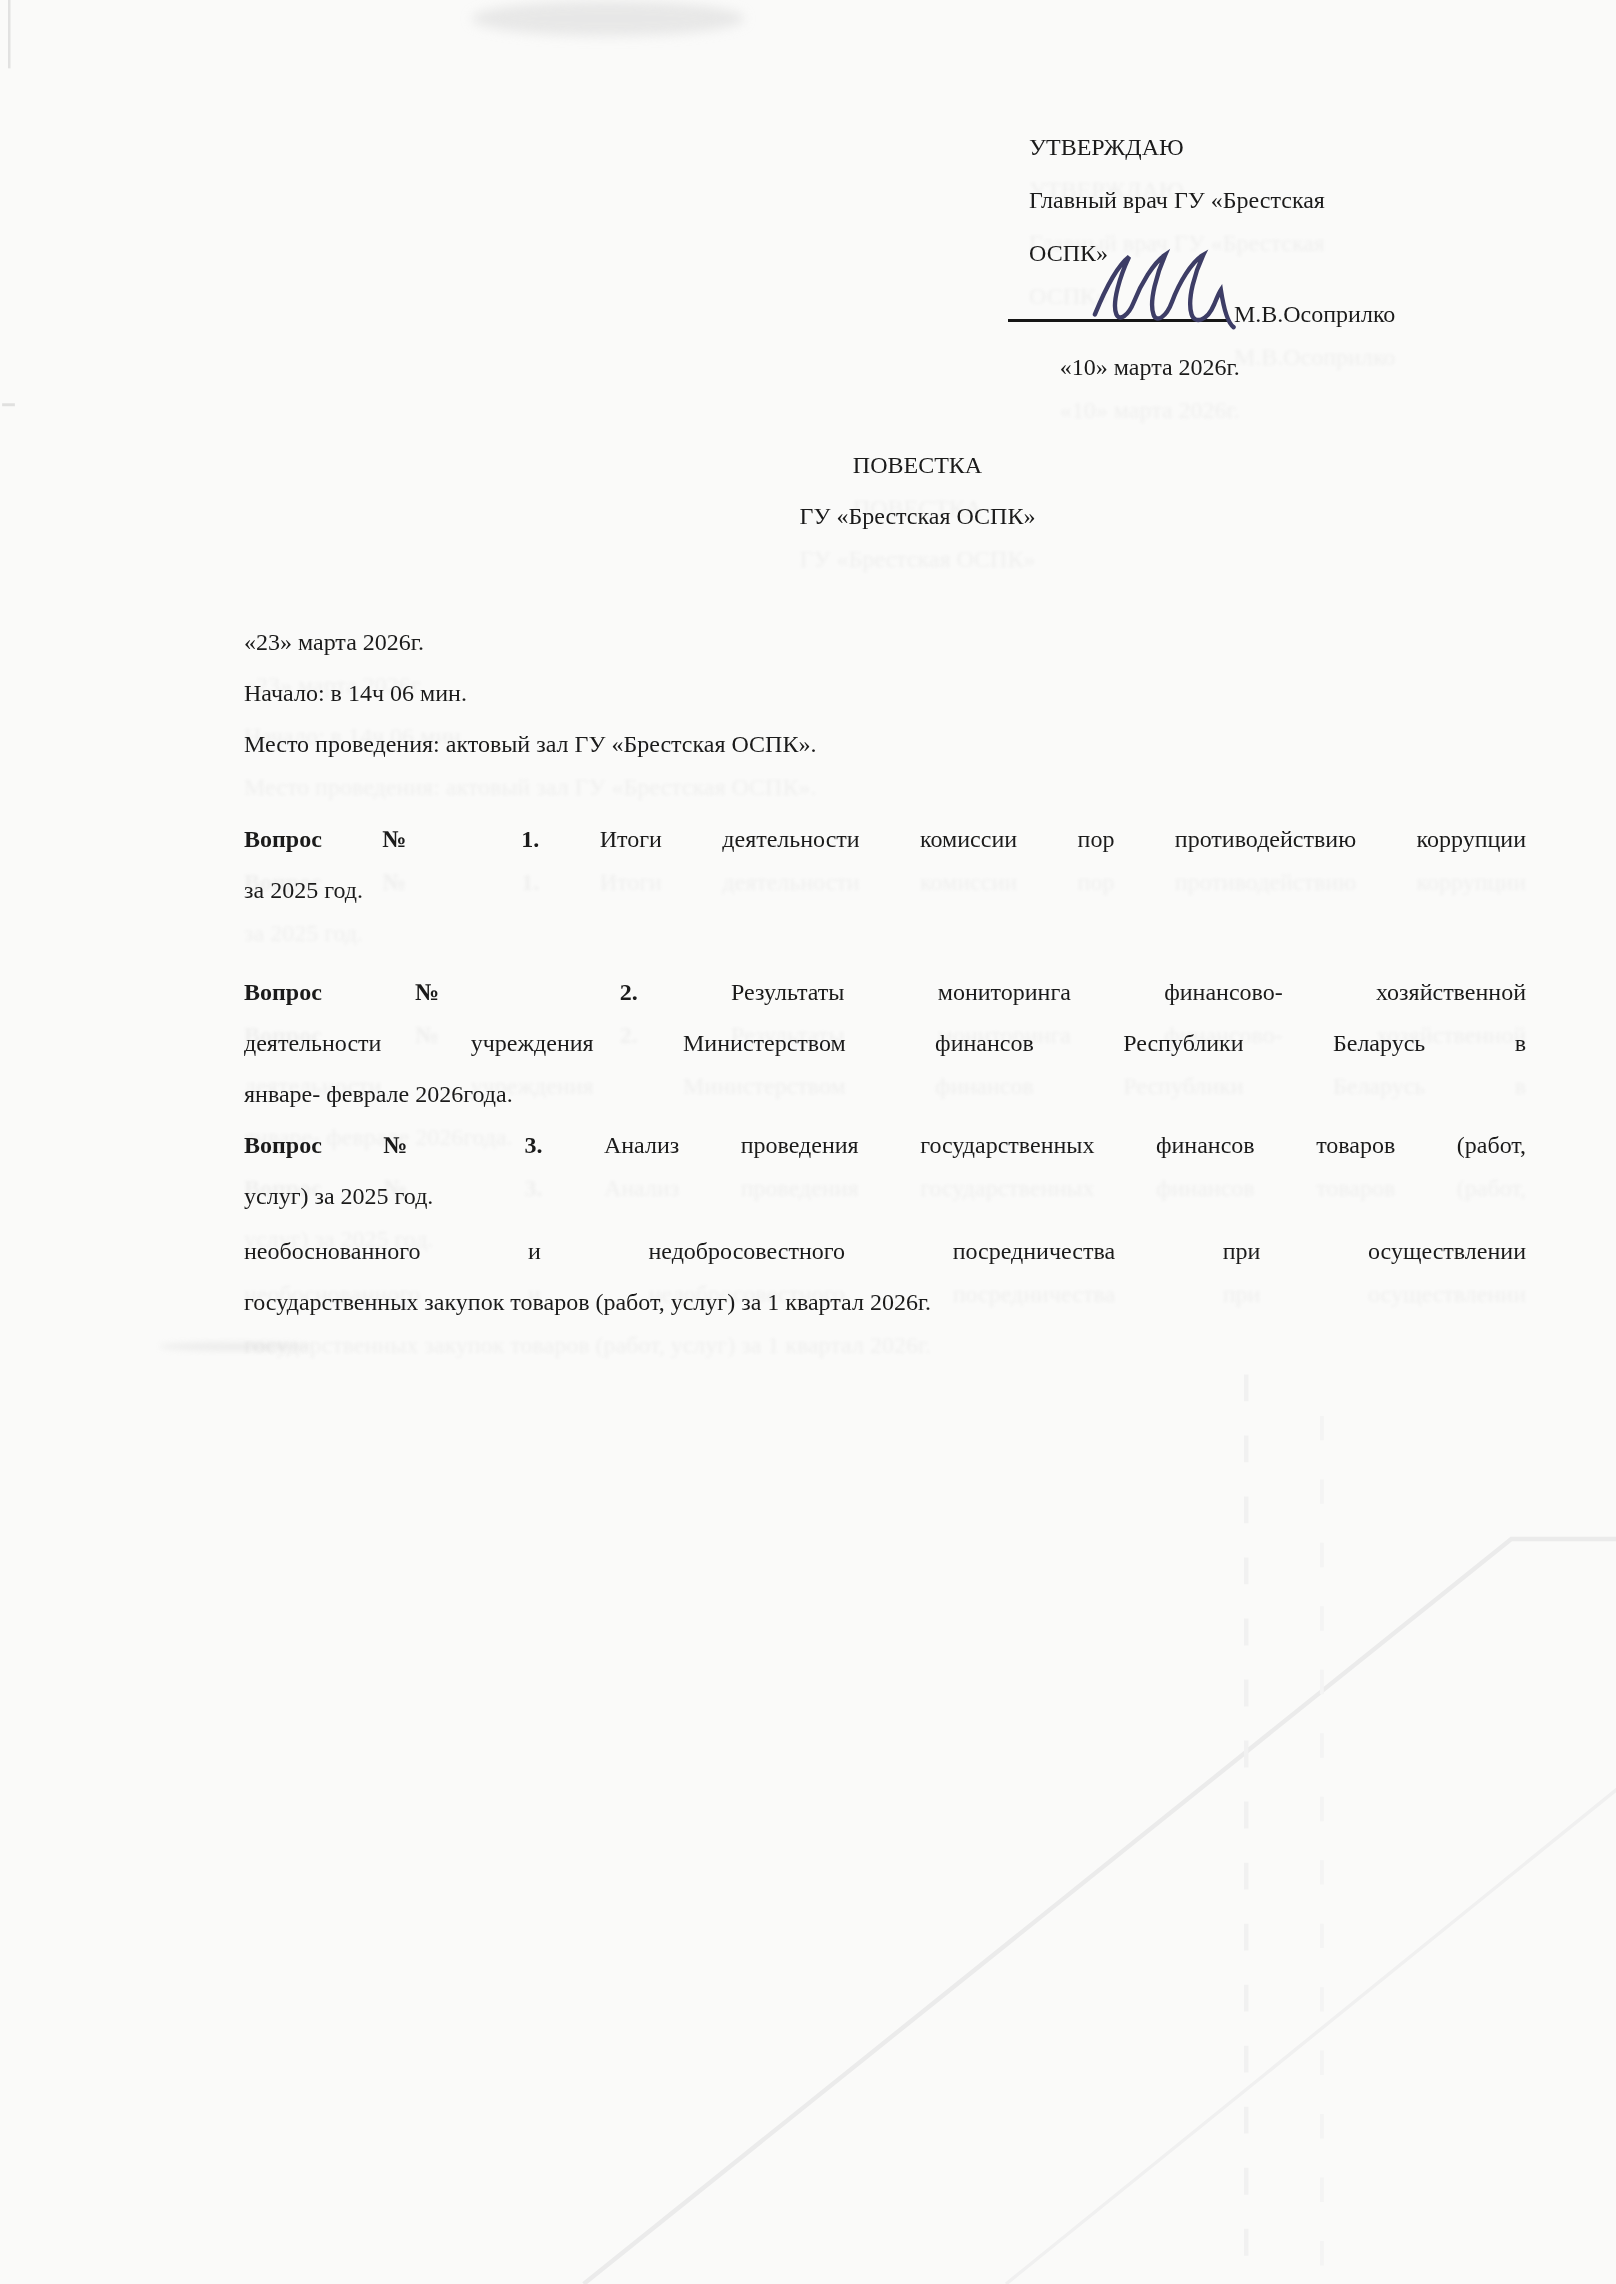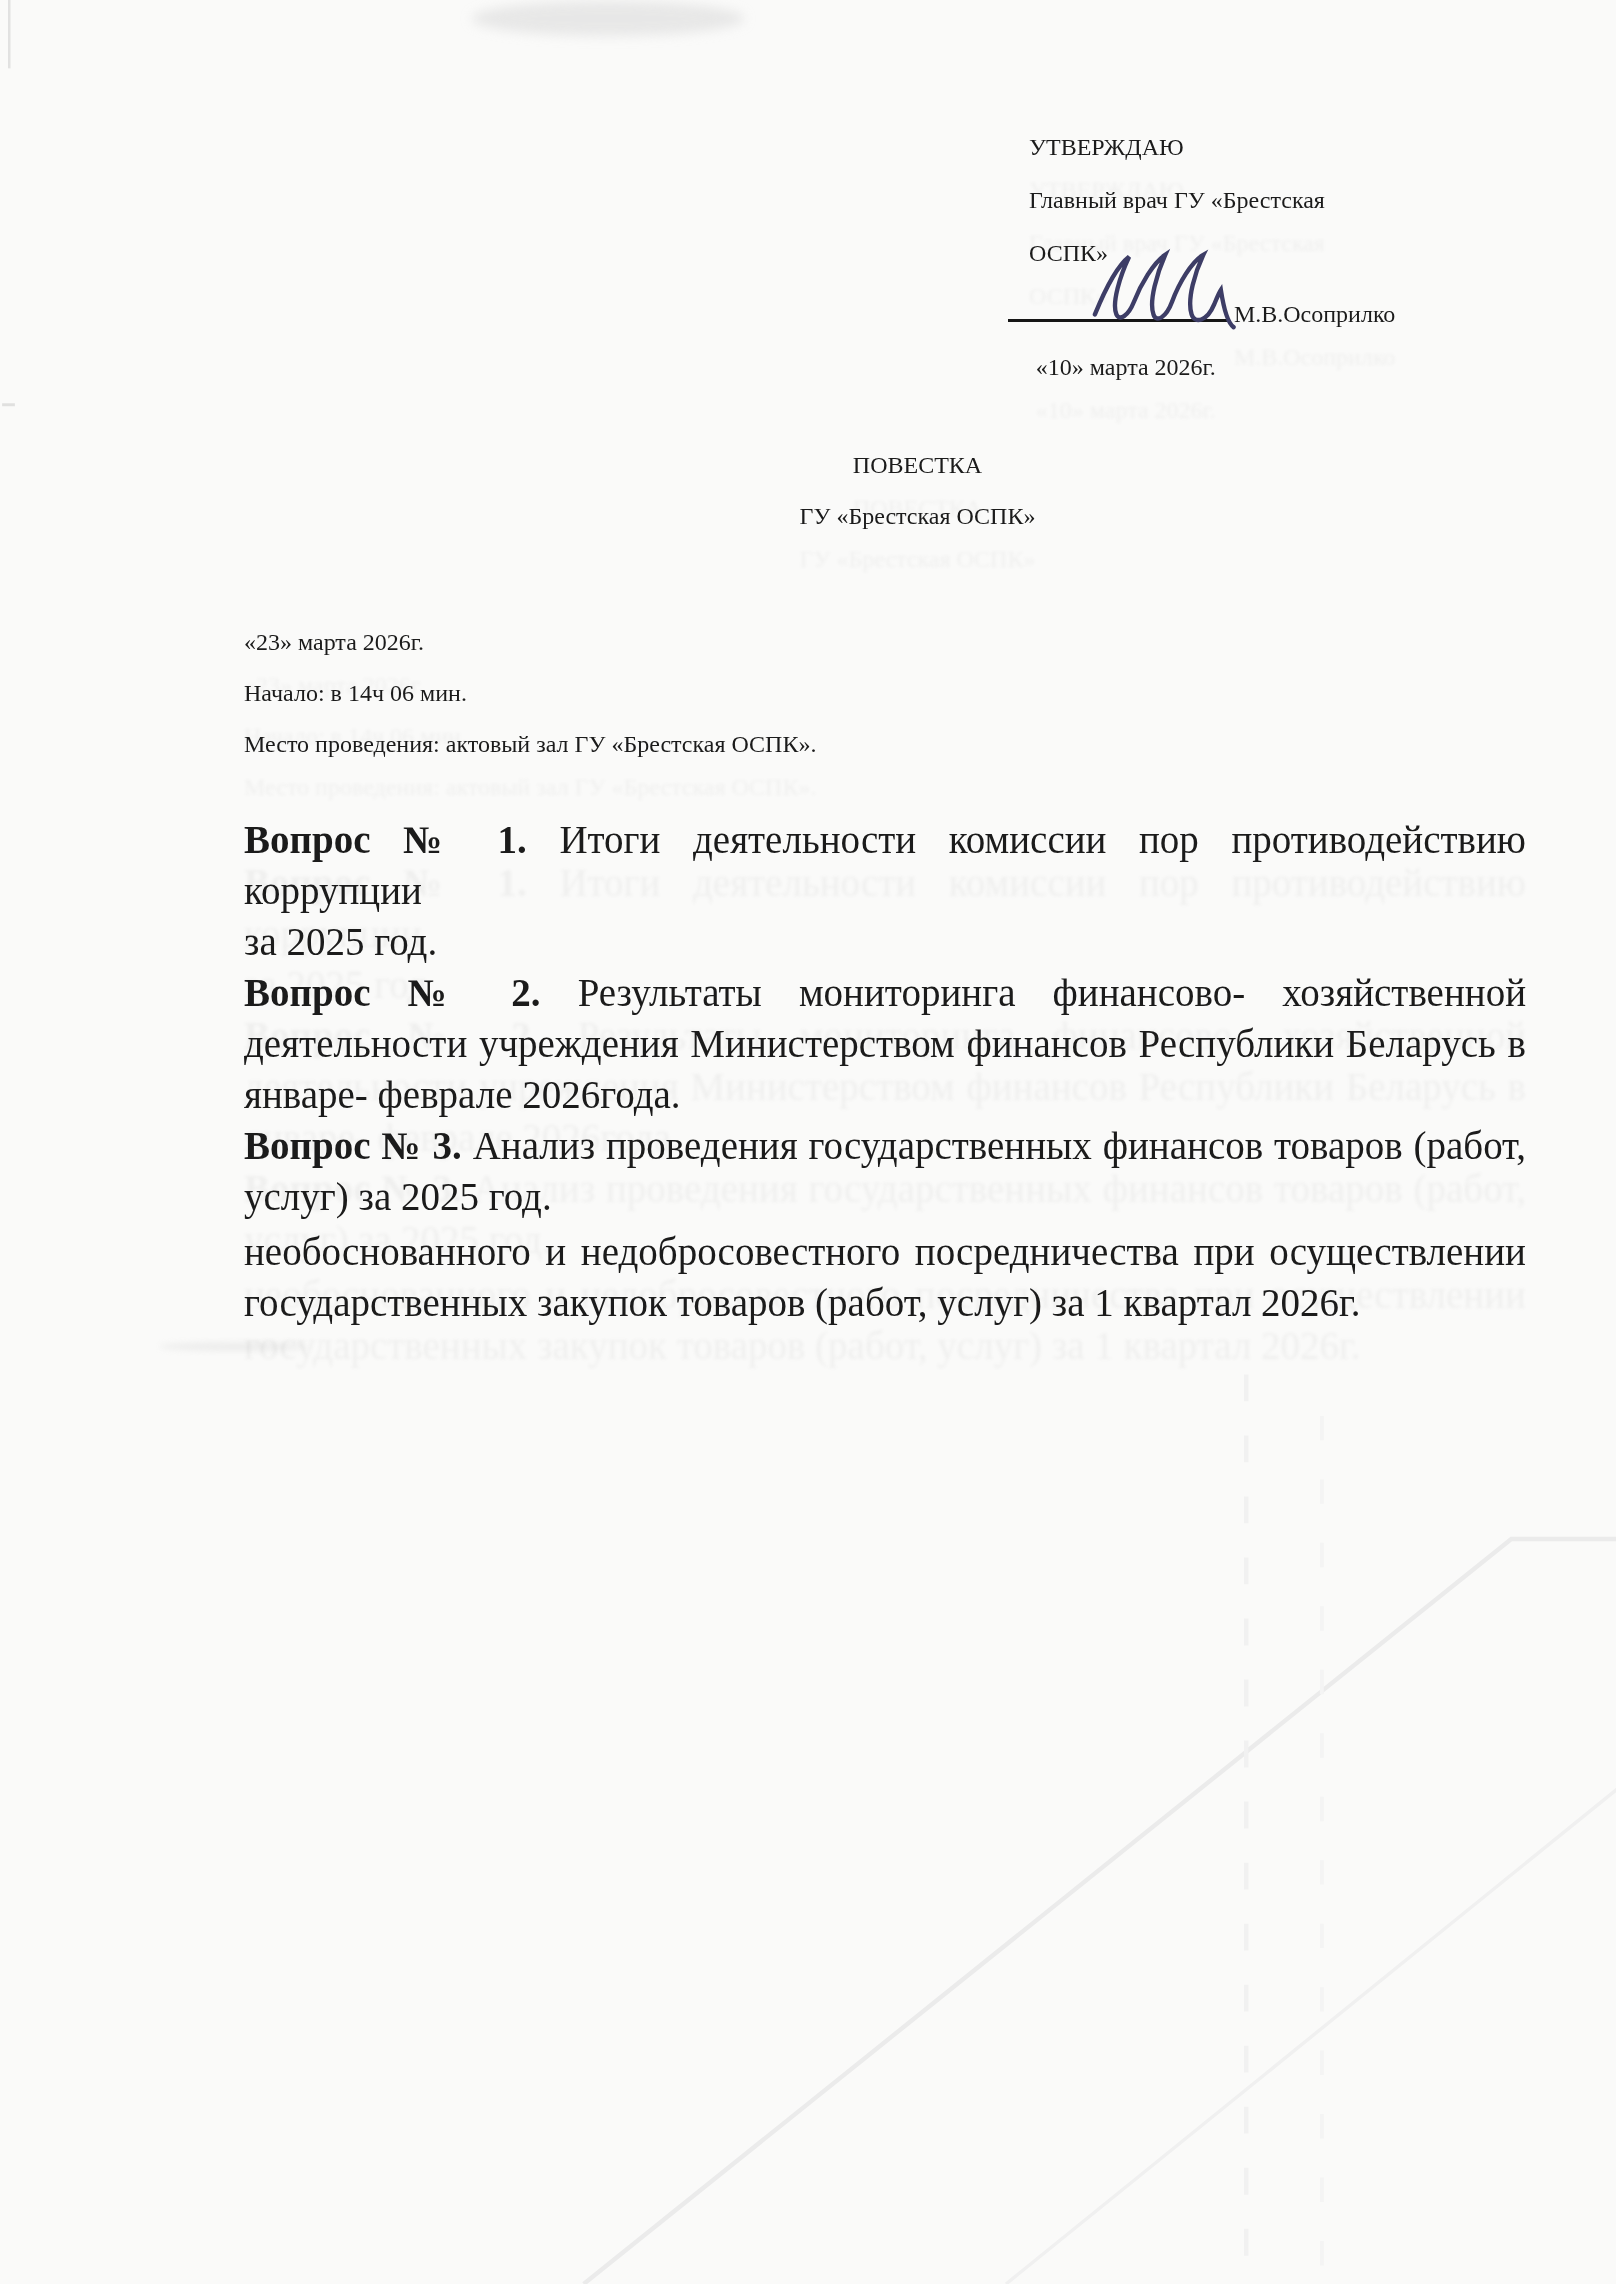--- a/index.html
+++ b/index.html
@@ -23,30 +23,30 @@
   .sig-line {
     display: inline-block;
     width: 222px; height: 39px;
     margin-left: -21px;
     border-bottom: 3.4px solid #161616;
     position: relative;
   }
   .sig-svg { position: absolute; left: 83px; bottom: -13.7px; width: 166px; height: 83px; overflow: visible; }
   .sig-path { fill: none; stroke: var(--color-signature, #3d3d66); stroke-width: 9; stroke-linecap: round; }
   .sig-name { padding-left: 3.9px; }
-  .appr-date { padding-left: 6.8px; }
+  .appr-date { padding-left: 6.8px; margin-left: 24px; }
 
   
   .titleblock { left: 273px; top: 440px; width: 1289px; text-align: center; }
 
   
   .infoblock { left: 244px; top: 617px; width: 1318px; }
 
   
-  .q { position: absolute; left: 244px; width: 1282px; font-size: 39px; line-height: 51px; }
+  .q { position: absolute; left: 244px; width: 1282px; font-size: 24px; line-height: 51px; }
   .q1 { top: 814px; }
   .q2 { top: 967px; }
   .q3 { top: 1120px; }
   .q4 { top: 1226px; }
   .jl { text-align: justify; text-align-last: justify; }
   .b { font-weight: bold; }
 
   
   .artifacts { position: absolute; left: 0; top: 0; width: 1617px; height: 2284px; pointer-events: none; }
 </style>

